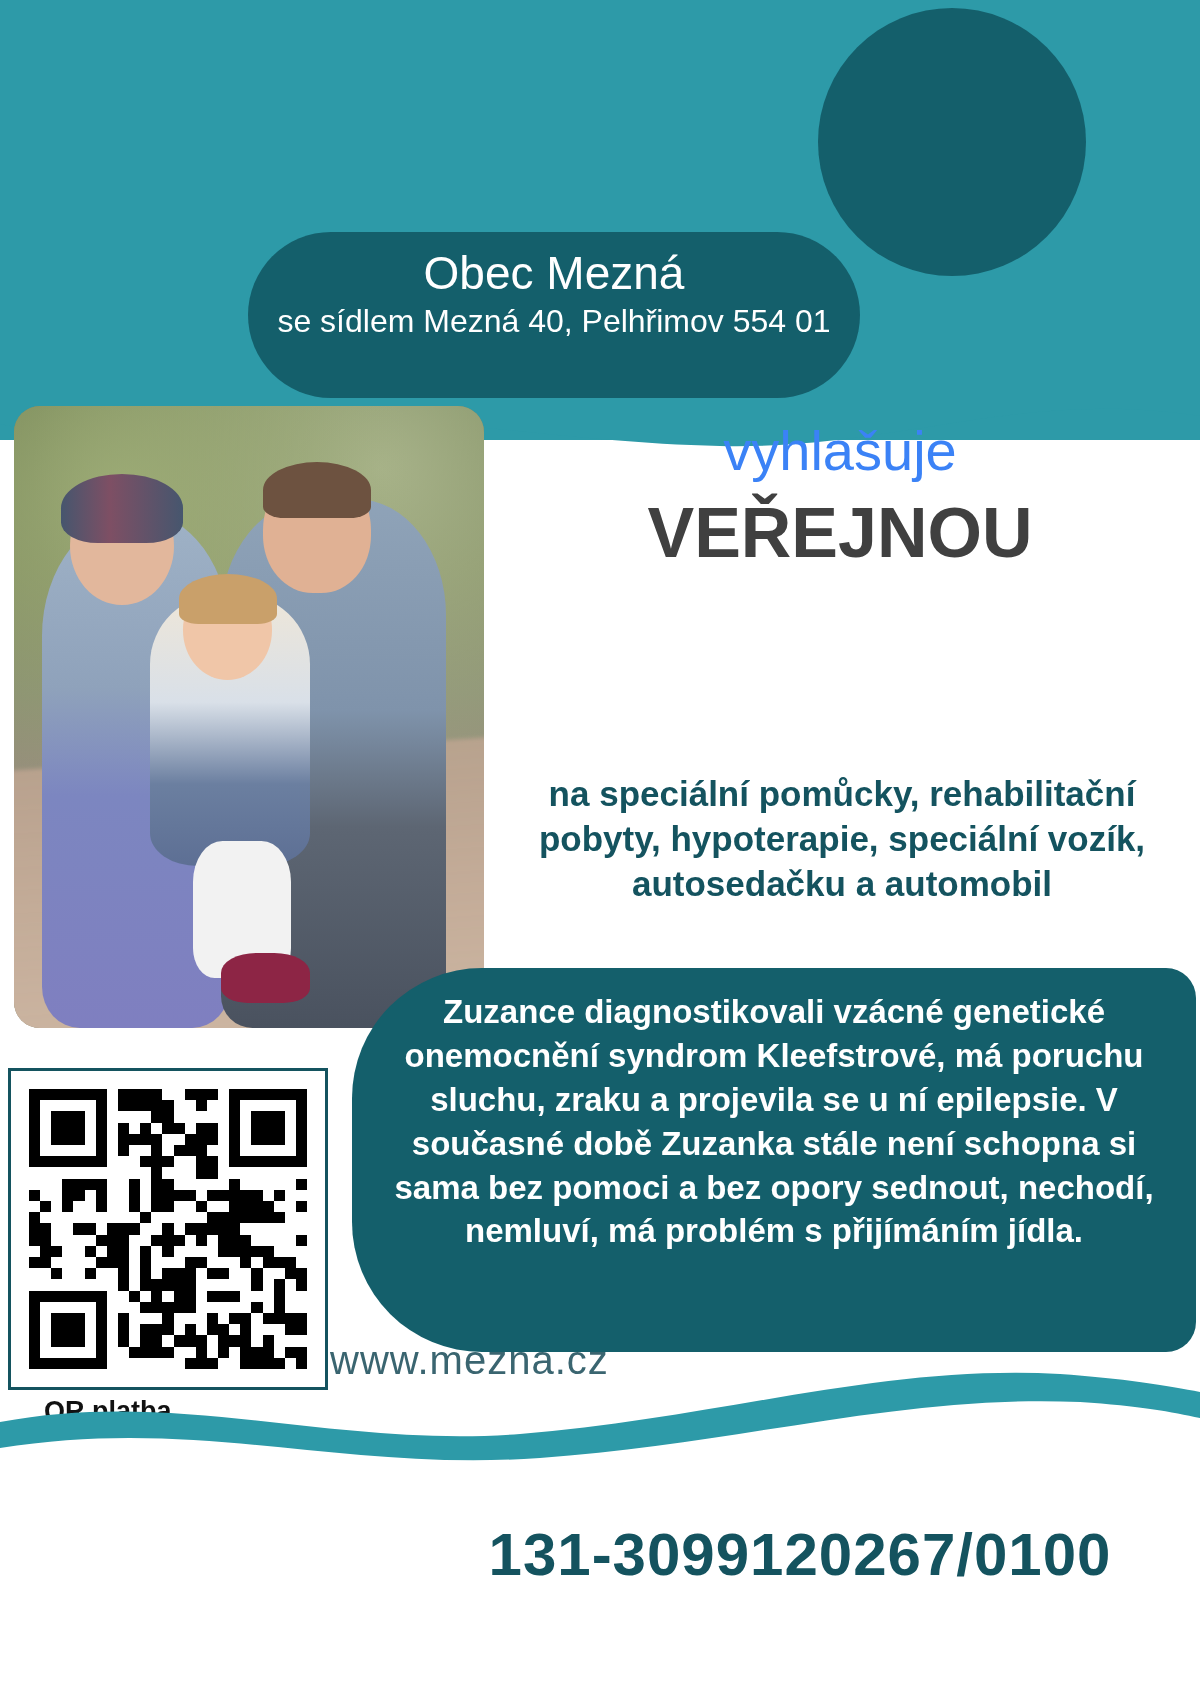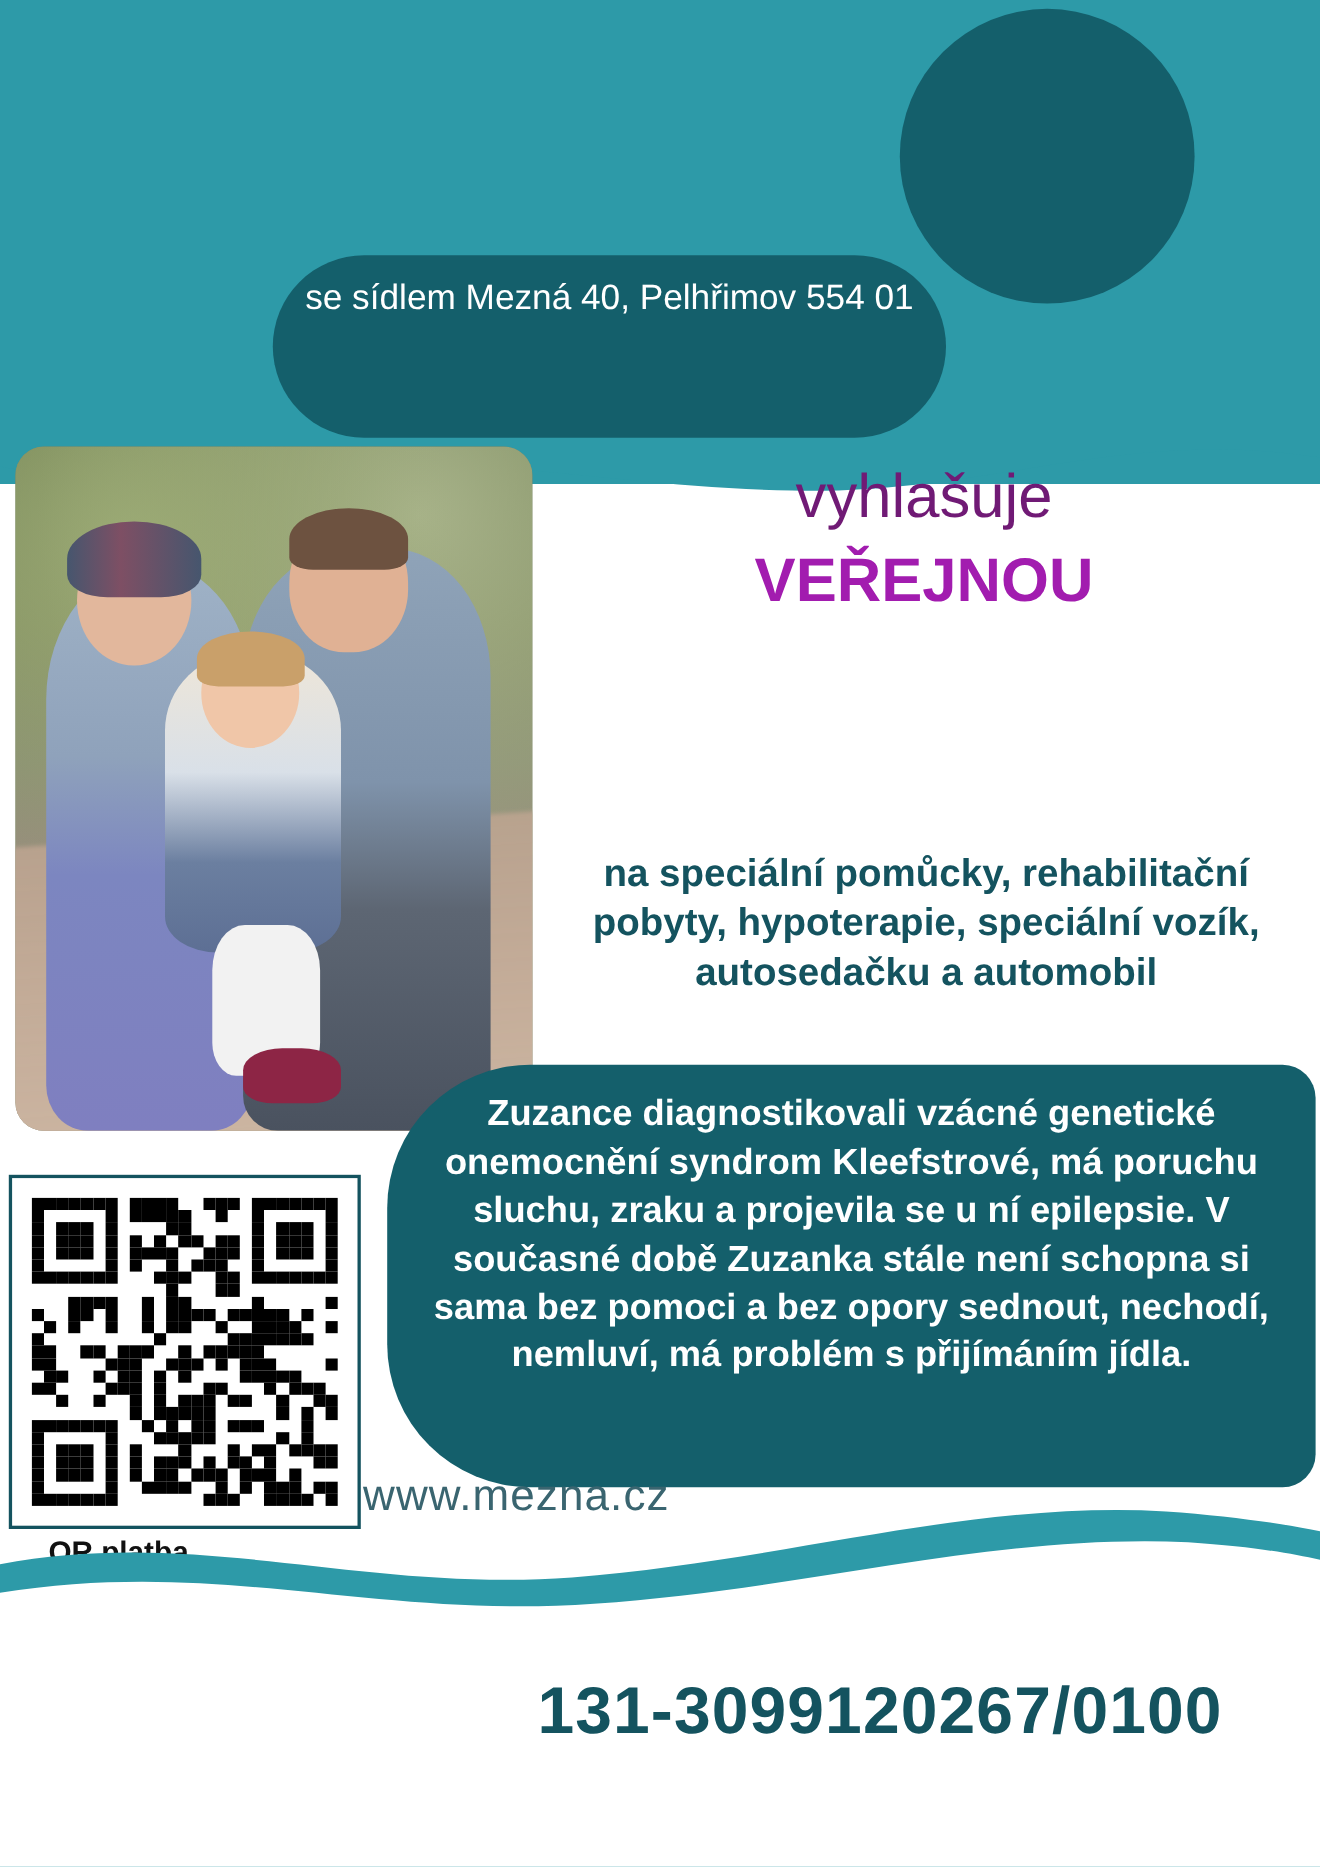--- a/index.html
+++ b/index.html
@@ -219,32 +219,32 @@
     border-radius: 40% 40% 30% 30%;
   }
 
   
   .declares {
     position: absolute;
     left: 510px;
     top: 418px;
     width: 660px;
     text-align: center;
-    color: #701a75;
+    color: #3b82f6;
     font-size: 56px;
     font-weight: normal;
   }
   .collection {
     position: absolute;
     left: 500px;
     top: 498px;
     width: 680px;
     text-align: center;
-    color: #a21caf;
-    font-size: 56px;
+    color: #404040;
+    font-size: 70px;
     font-weight: bold;
     line-height: 1.02;
   }
   .for-whom {
     position: absolute;
     left: 500px;
     top: 700px;
     width: 680px;
     text-align: center;
     color: #2d9aa8;
@@ -359,20 +359,21 @@
 <div class="poster">
 
   <div class="top-band"></div>
   <svg class="top-band-wave" viewBox="0 0 1200 140" preserveAspectRatio="none">
     <path d="M0,0 L1200,0 L1200,36 C1020,8 900,70 720,66 C540,62 420,26 250,50 C150,64 60,56 0,44 Z" fill="#2d9aa8"></path>
   </svg>
   <div class="dark-circle"></div>
 
 
   <div class="village-pill">
+    <div class="village-name">Obec Mezná</div>
     <div class="village-addr">se sídlem Mezná 40, Pelhřimov 554 01</div>
   </div>
 
   <div class="photo-frame">
     <div class="photo-bg"></div>
     <div class="photo-path"></div>
     <div class="photo-mom"></div>
     <div class="photo-dad"></div>
     <div class="photo-mom-head"></div>
     <div class="photo-mom-scarf"></div>

